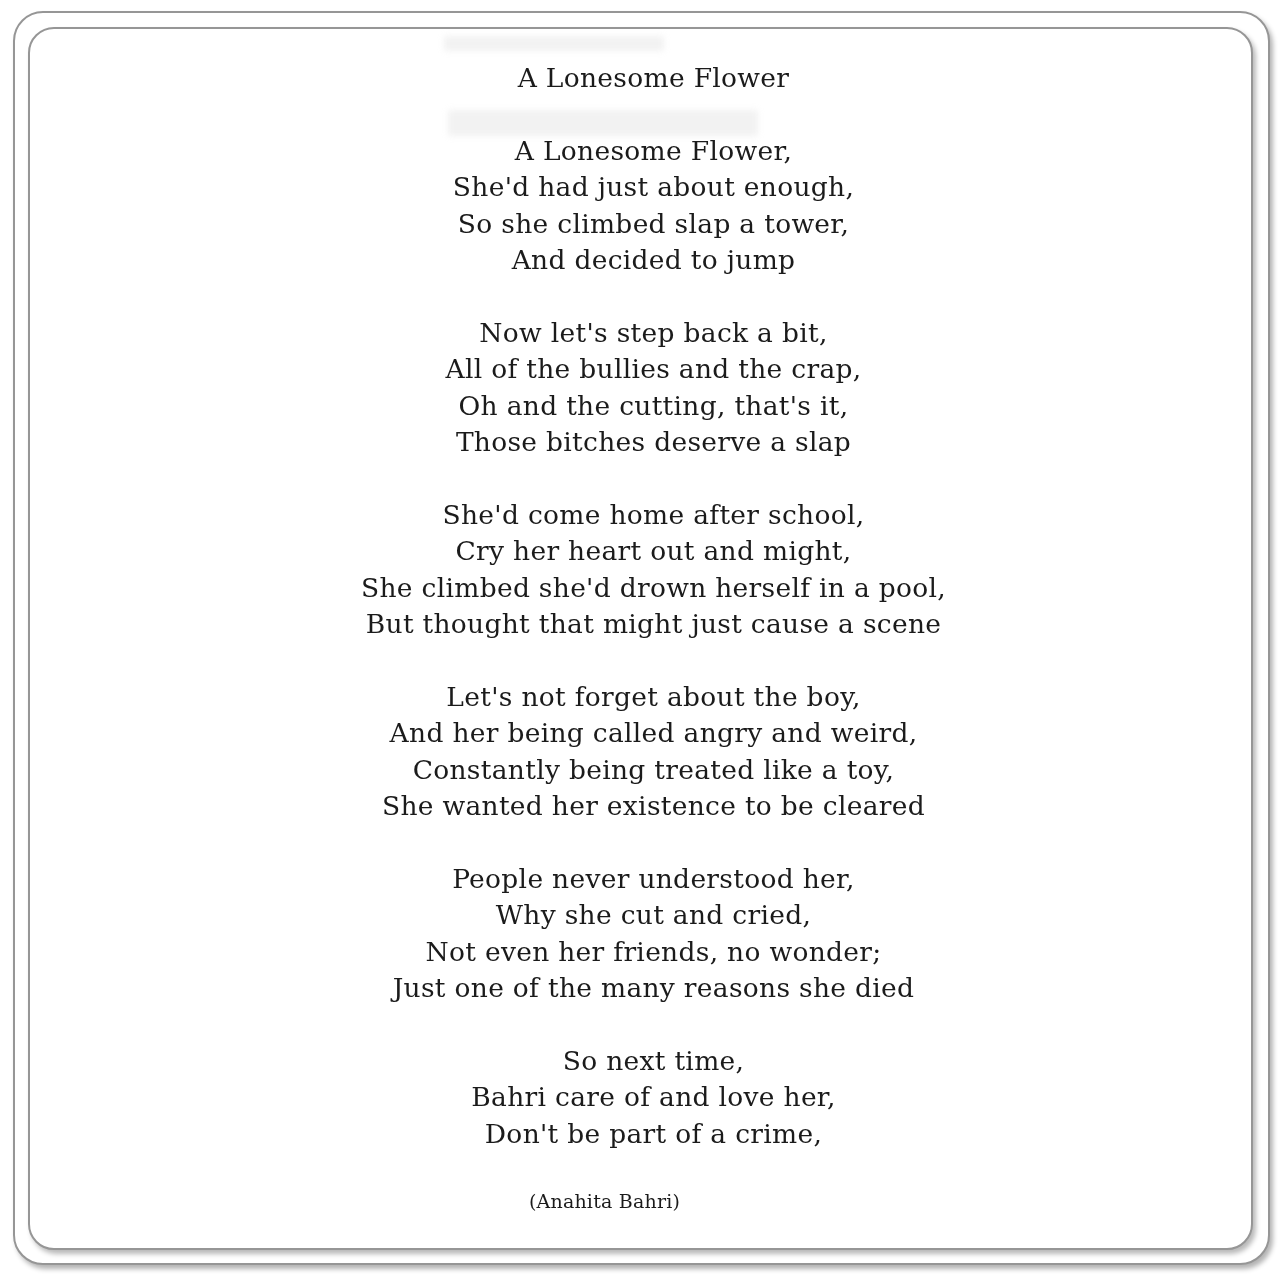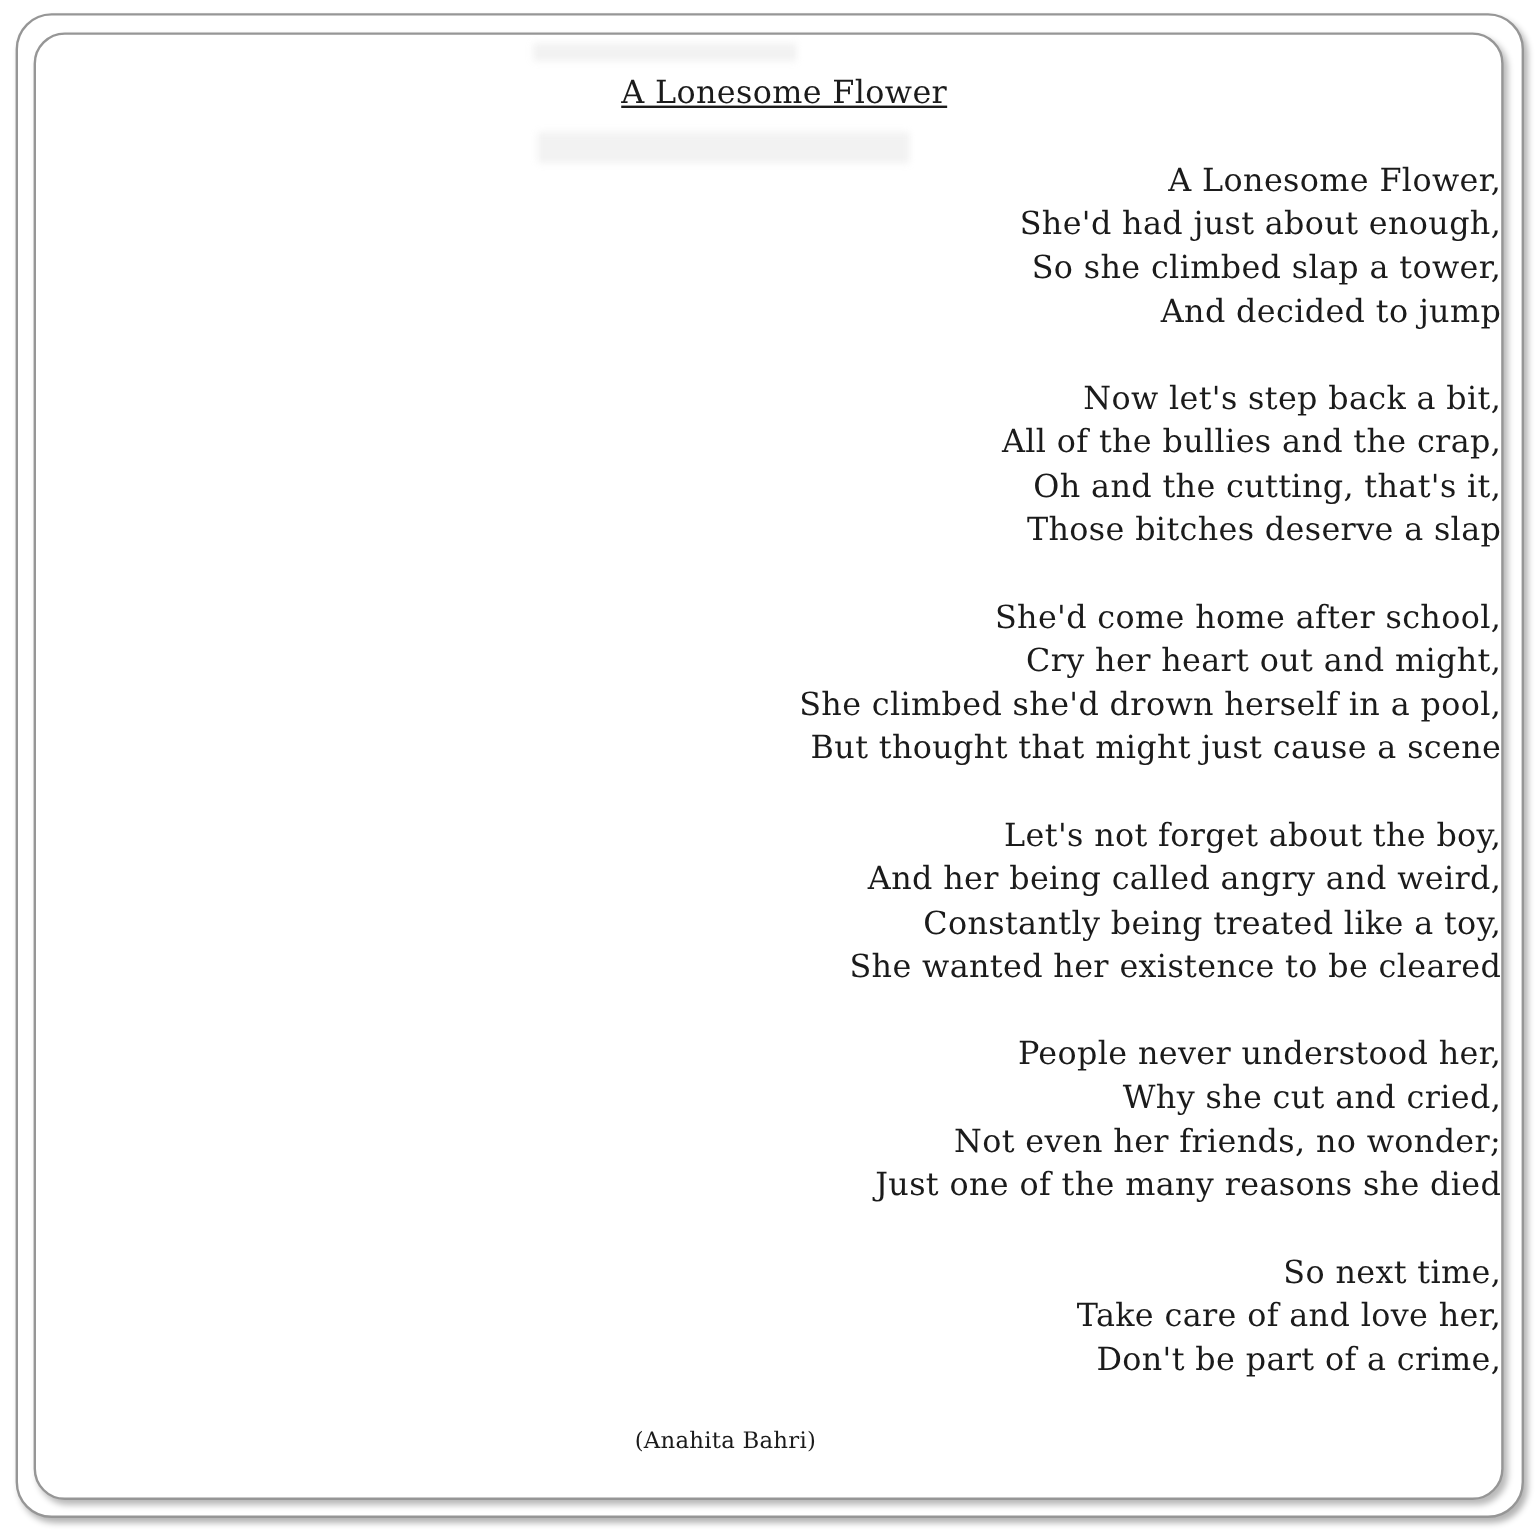--- a/index.html
+++ b/index.html
@@ -42,25 +42,23 @@
     text-align: center;
     padding-left: 26px;
     box-sizing: border-box;
     font-size: 26.5px;
     line-height: 36.4px;
     letter-spacing: 0.3px;
   }
   .poem-title {
     padding-top: 31px;
     margin-bottom: 36.4px;
-    text-decoration: underline;
   }
   .stanza {
     margin-bottom: 36.4px;
-    text-align: right;
   }
   .attribution {
     margin-top: 17px;
     text-align: center;
     padding-right: 98px;
     font-size: 19px;
     line-height: 26px;
     letter-spacing: 0.2px;
   }
   .artifact {
@@ -115,19 +113,19 @@
 
   <div class="stanza">
     <div>People never understood her,</div>
     <div>Why she cut and cried,</div>
     <div>Not even her friends, no wonder;</div>
     <div>Just one of the many reasons she died</div>
   </div>
 
   <div class="stanza">
     <div>So next time,</div>
-    <div>Take care of and love her,</div>
+    <div>Bahri care of and love her,</div>
     <div>Don't be part of a crime,</div>
   </div>
 
   <div class="attribution">(Anahita Bahri)</div>
 
 </div>
 
 </body></html>

